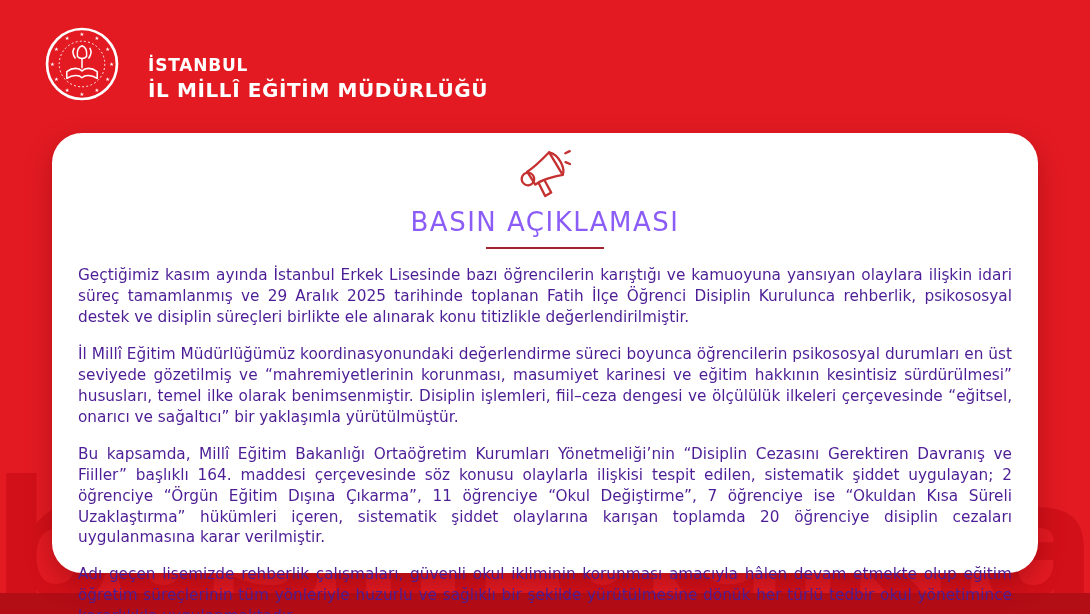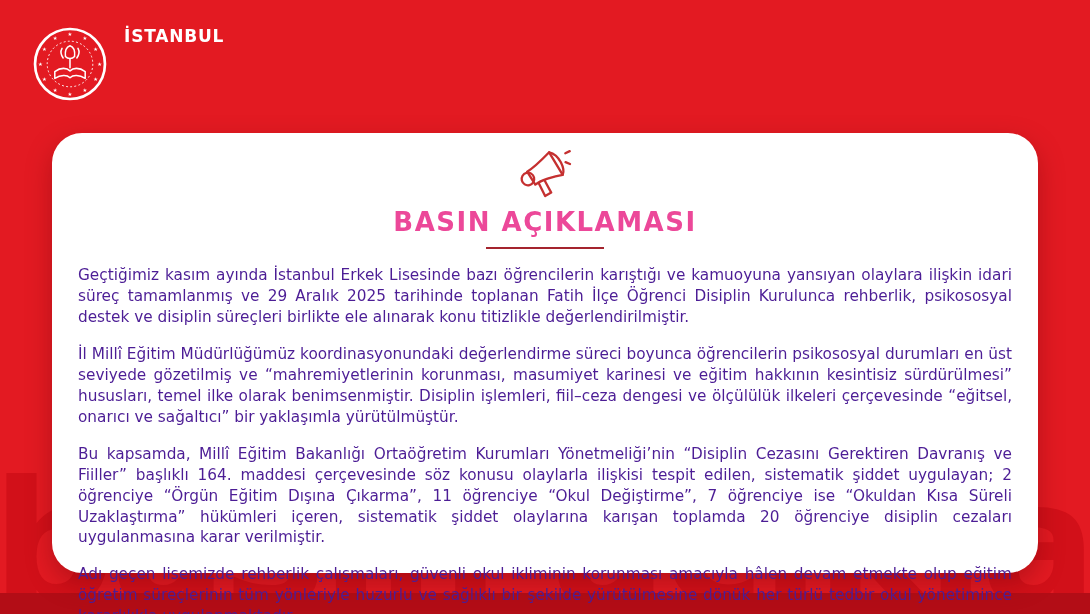--- a/index.html
+++ b/index.html
@@ -14,37 +14,37 @@
     font-size:172px; font-weight:700; line-height:1;
     letter-spacing:-4px; white-space:nowrap;
     color:#d21019; user-select:none;
   }
   .bottom-band{
     position:absolute; left:0; right:0; bottom:0; height:21px;
     background:#b30d16;
   }
   
   .header{
-    position:absolute; top:26px; left:32px;
-    display:flex; align-items:flex-start; gap:16px; color:#ffffff;
+    position:absolute; top:26px; left:44px;
+    display:flex; align-items:flex-end; gap:28px; color:#ffffff;
   }
   .logo{width:76px; height:76px; flex:0 0 auto;}
   .org1{font-size:17px; font-weight:700; letter-spacing:.8px; margin-bottom:3px;}
   .org2{font-size:20px; font-weight:600; letter-spacing:.6px;}
   
   .card{
     position:absolute; left:52px; top:133px; width:986px; height:440px;
     box-sizing:border-box; background:#ffffff; border-radius:30px;
     box-shadow:0 10px 26px rgba(100,0,8,.35);
     padding:14px 26px 0 26px;
   }
   .mega-wrap{width:70px; height:56px; margin:0 auto; display:block;}
   .card h1{
     margin:4px 0 10px 0; text-align:center;
-    color:#ec4899; font-size:26px; font-weight:700; letter-spacing:1.5px;
+    color:#8b5cf6; font-size:26px; font-weight:400; letter-spacing:1.5px;
   }
   .rule{width:118px; height:2px; background:#a4242e; margin:0 auto 16px auto;}
   .card p{
     margin:0 0 16px 0; color:#4c1d95;
     font-size:15.3px; line-height:1.37; text-align:justify;
   }
 </style>
 </head>
 <body>
 
@@ -79,20 +79,21 @@
           <path d="M30 60 C38 54 46 55 50 59 C54 55 62 54 70 60 L70 69 C62 64 54 64 50 68 C46 64 38 64 30 69 Z"></path>
           <path d="M44 40 C43 31 47 27 50 26 C53 27 57 31 56 40 C53 43.5 47 43.5 44 40 Z"></path>
           <path d="M41 42 C38 38 37.5 33 39.5 29.5"></path>
           <path d="M59 42 C62 38 62.5 33 60.5 29.5"></path>
           <path d="M50 44 L50 55"></path>
         </g>
       </svg>
     </div>
     <div class="org">
       <div class="org1">İSTANBUL</div>
+      <div class="org2">İL MİLLÎ EĞİTİM MÜDÜRLÜĞÜ</div>
     </div>
   </header>
 
   <main class="card">
 
     <div class="mega-wrap">
       <svg viewBox="0 0 70 58" width="70" height="56">
         <g fill="none" stroke="#c53030" stroke-width="2.4" stroke-linecap="round" stroke-linejoin="round" transform="rotate(-14 32 30)">
           <path d="M18 22 C25 20 37 13 45 8 L53 34 C44 33 29 34 23 37 Z"></path>
           <path d="M45 8 C55 13 57 29 53 34"></path>

